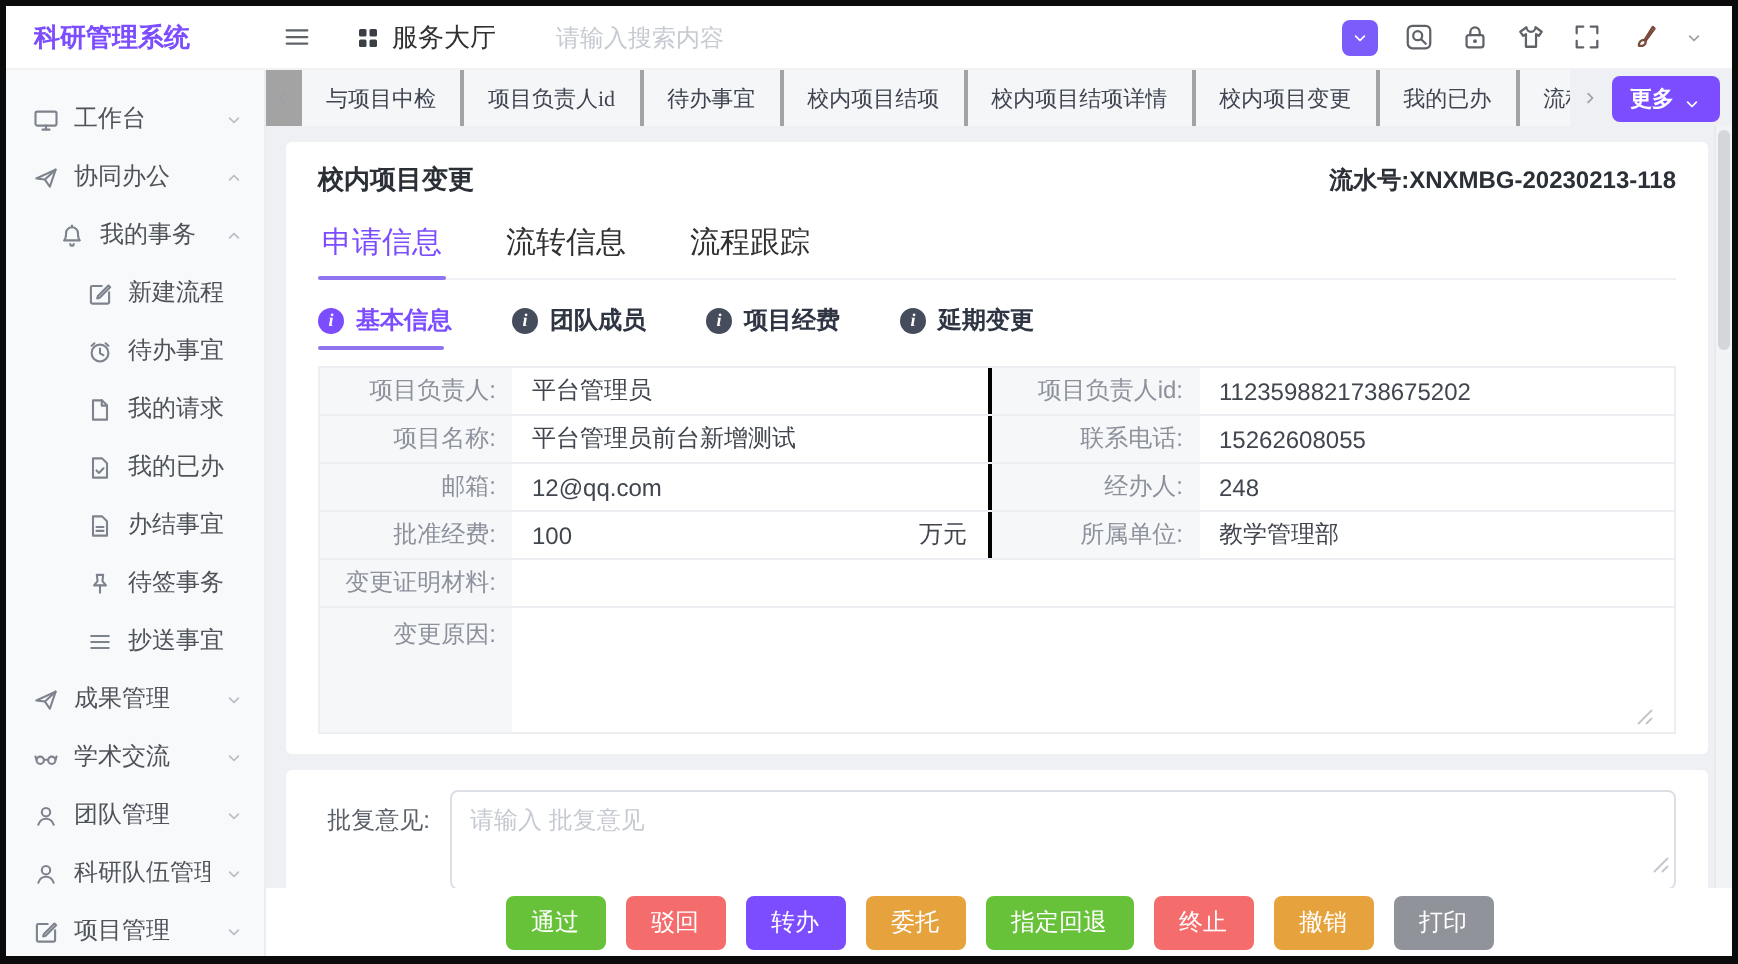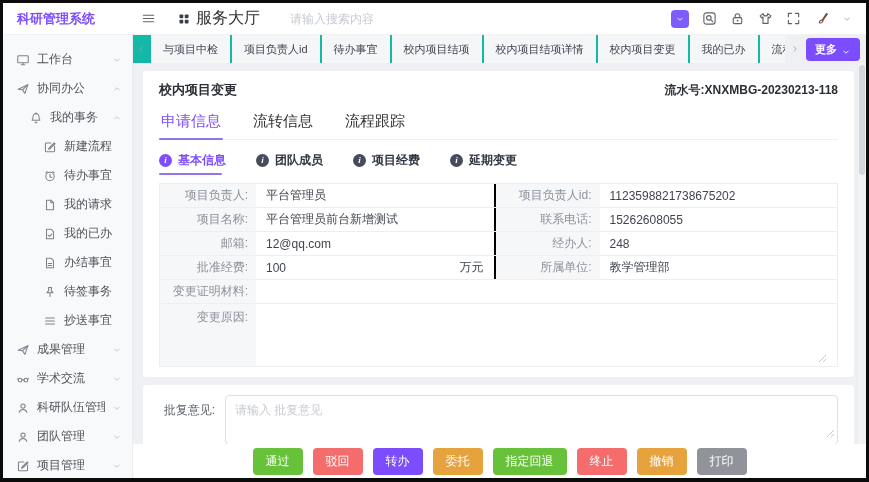--- a/index.html
+++ b/index.html
@@ -5,21 +5,21 @@
   * { box-sizing: border-box; margin: 0; padding: 0; }
   html,body { width: 869px; height: 482px; }
   body { background:#0b0b0b; font-family:"Liberation Sans","DejaVu Sans",sans-serif; position:relative; overflow:hidden; }
   .screen { position:absolute; left:3px; top:3px; width:863px; height:475px; background:#eef0f3; display:flex; flex-direction:column; overflow:hidden; }
 
   
   .topbar { flex:0 0 32px; background:#fff; display:flex; align-items:center; border-bottom:1px solid #f1f2f4; }
   .logo { flex:0 0 130px; padding-left:14px; color:#7c4dff; font-weight:bold; font-size:13px; white-space:nowrap; }
   .ibtn { display:flex; align-items:center; justify-content:center; color:#5f6368; cursor:pointer; }
   .hamburger { margin:0 12px 0 8px; }
-  .service { display:flex; align-items:center; gap:6px; font-size:16px; color:#303133; margin-left:10px; cursor:pointer; }
+  .service { display:flex; align-items:center; gap:6px; font-size:13px; color:#303133; margin-left:10px; cursor:pointer; }
   .search-input { border:none; outline:none; font-size:12px; margin-left:30px; width:150px; color:#333; background:transparent; }
   .search-input::placeholder { color:#c6cad1; }
   .top-right { margin-left:auto; display:flex; align-items:center; gap:13px; padding-right:14px; }
   .purple-widget { width:18px; height:18px; background:#7c5cfa; border-radius:4px; display:flex; align-items:center; justify-content:center; color:#fff; cursor:pointer; }
 
   svg.ic { width:15px; height:15px; fill:none; stroke:currentColor; stroke-width:1.2; stroke-linecap:round; stroke-linejoin:round; }
   svg.mi { width:14px; height:14px; fill:none; stroke:currentColor; stroke-width:1.2; stroke-linecap:round; stroke-linejoin:round; flex:0 0 14px; }
   svg.chev { width:10px; height:10px; fill:none; stroke:currentColor; stroke-width:1.4; stroke-linecap:round; stroke-linejoin:round; }
 
   
@@ -28,21 +28,21 @@
   .side-item { height:29px; display:flex; align-items:center; gap:7px; padding:0 10px 0 13px; cursor:pointer; }
   .side-item .micon { color:#7d838c; display:flex; }
   .side-item.lvl1 { padding-left:26px; }
   .side-item.lvl2 { padding-left:40px; }
   .side-item .lbl { flex:1; white-space:nowrap; overflow:hidden; }
   .side-chev { color:#b9bec6; display:flex; }
 
   .content-col { flex:1; display:flex; flex-direction:column; min-width:0; position:relative; }
 
   
-  .tabbar { flex:0 0 28px; display:flex; align-items:stretch; gap:2px; background:#14b8a6; overflow:hidden; position:relative; padding-right:92px; }
+  .tabbar { flex:0 0 28px; display:flex; align-items:stretch; gap:2px; background:#a3a3a3; overflow:hidden; position:relative; padding-right:92px;font-family:Liberation Serif, serif; }
   .tab-chev { display:flex; align-items:center; color:#9aa0a8; padding:0 3px; flex:0 0 auto; cursor:pointer; }
   .tab { display:flex; align-items:center; padding:0 12px; font-size:11px; color:#3f4450; background:#f5f6f8; white-space:nowrap; cursor:pointer; flex:0 0 auto; }
   .tab-right { position:absolute; right:0; top:0; bottom:0; display:flex; align-items:center; gap:3px; background:#eef0f3; padding:0 6px 0 2px; }
   .more-btn { background:#7c4dff; color:#fff; border:none; border-radius:4px; font-size:11px; font-weight:bold; padding:4px 9px; display:flex; align-items:flex-end; gap:4px; cursor:pointer; font-family:inherit; }
 
   
   .main-scroll { flex:1; padding:8px 12px 0 10px; min-height:0; overflow:hidden; }
   .card { background:#fff; border-radius:3px; }
   .card1 { padding:10px 16px 10px; }
   .title-row { display:flex; justify-content:space-between; align-items:center; height:18px; }
@@ -298,35 +298,35 @@
             </svg>
           </span>
       </div>
       <div class="side-item">
         <span class="micon">
             <svg class="mi" viewBox="0 0 16 16">
               <circle cx="8" cy="5.8" r="2.4"></circle>
               <path d="M3.6 13c.8-2.4 2.4-3.4 4.4-3.4s3.6 1 4.4 3.4"></path>
             </svg>
           </span>
-        <span class="lbl">科研队伍管理</span>
+        <span class="lbl">团队管理</span>
         <span class="side-chev">
             <svg class="chev" viewBox="0 0 16 16">
               <path d="M4.5 6.5 8 10l3.5-3.5"></path>
             </svg>
           </span>
       </div>
       <div class="side-item">
         <span class="micon">
             <svg class="mi" viewBox="0 0 16 16">
               <circle cx="8" cy="5.8" r="2.4"></circle>
               <path d="M3.6 13c.8-2.4 2.4-3.4 4.4-3.4s3.6 1 4.4 3.4"></path>
             </svg>
           </span>
-        <span class="lbl">团队管理</span>
+        <span class="lbl">科研队伍管理</span>
         <span class="side-chev">
             <svg class="chev" viewBox="0 0 16 16">
               <path d="M4.5 6.5 8 10l3.5-3.5"></path>
             </svg>
           </span>
       </div>
       <div class="side-item">
         <span class="micon">
             <svg class="mi" viewBox="0 0 16 16">
               <path d="M13.2 7v5.7a.8.8 0 0 1-.8.8H3.6a.8.8 0 0 1-.8-.8V4.2a.8.8 0 0 1 .8-.8H9"></path>

